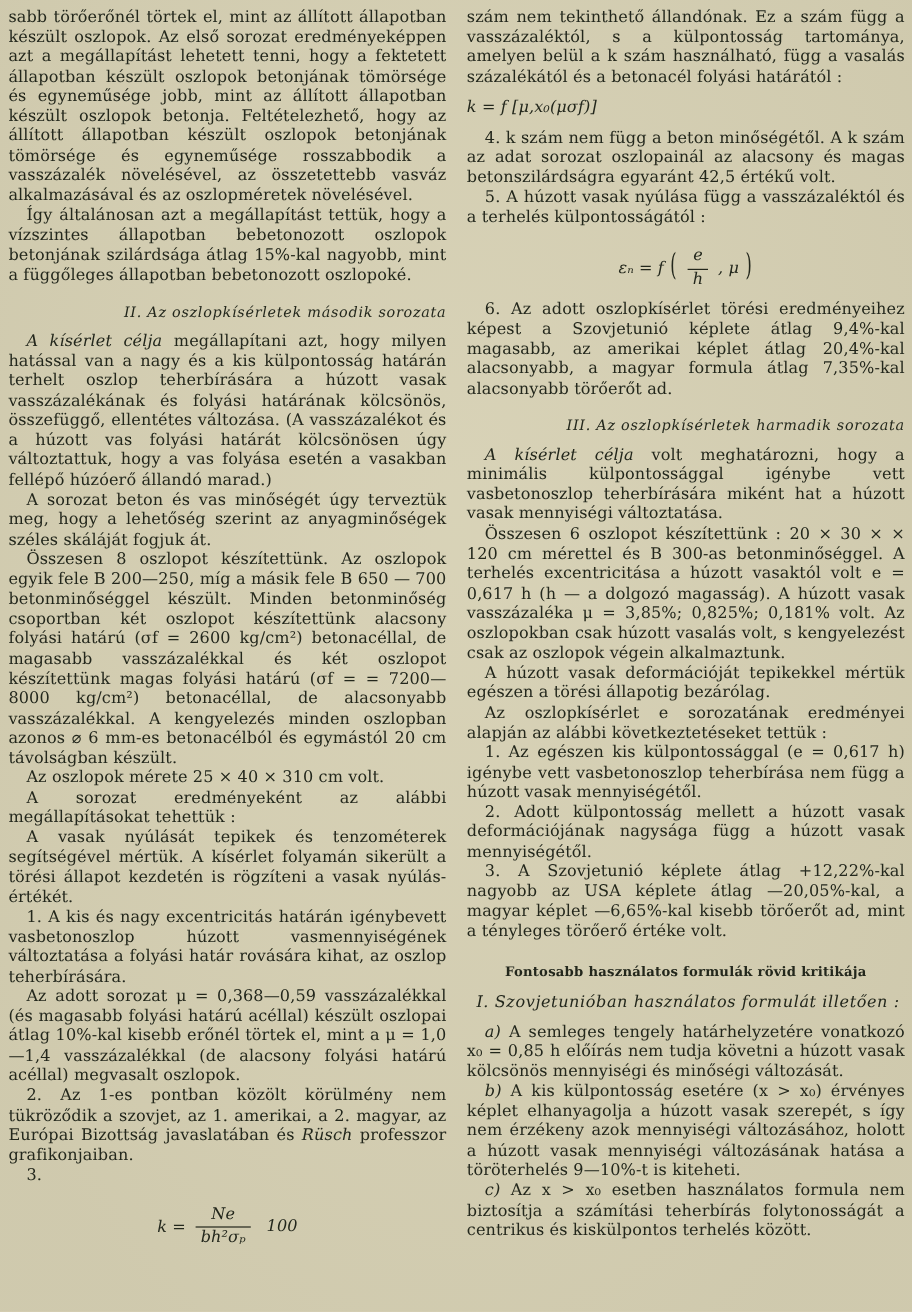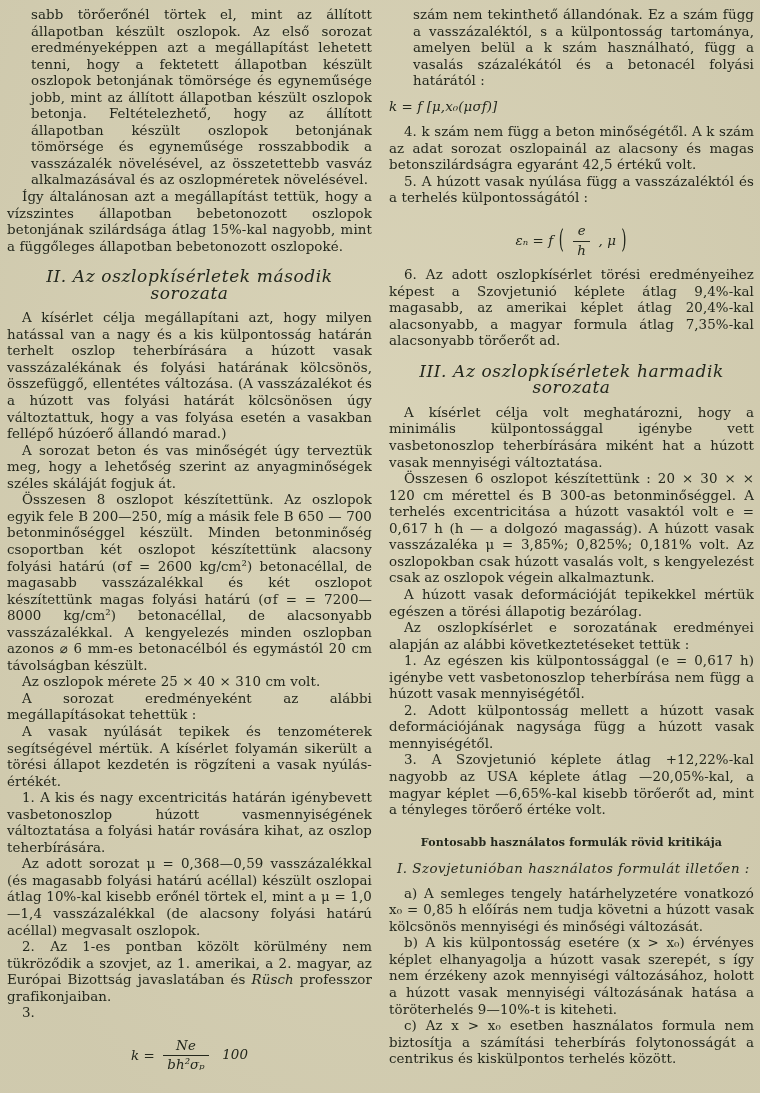--- a/index.html
+++ b/index.html
@@ -33,30 +33,29 @@
     line-height: 16.55px;
     text-align: justify;
     letter-spacing: 0.1px;
   }
   p.para {
     margin: 0;
     text-indent: 15px;
   }
   p.para.no-indent {
     text-indent: 0;
-    margin-left: 24px;
   }
-  .lead-italic { }
+  .lead-italic { font-style: italic; }
   .tail-italic { font-style: italic; }
   h3.sec-heading {
     margin: 13px 0 9px 0;
-    font-size: 17px;
+    font-size: 12px;
     font-weight: normal;
     font-style: italic;
-    text-align: center;
+    text-align: right;
     letter-spacing: 0.6px;
   }
   h3.sec-heading-bold {
     margin: 16px 0 10px 0;
     font-size: 11px;
     font-weight: bold;
     font-style: normal;
     text-align: center;
     letter-spacing: 0.2px;
   }

